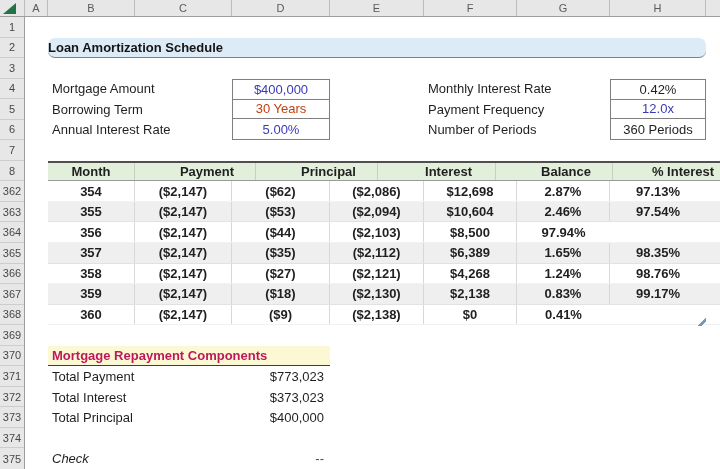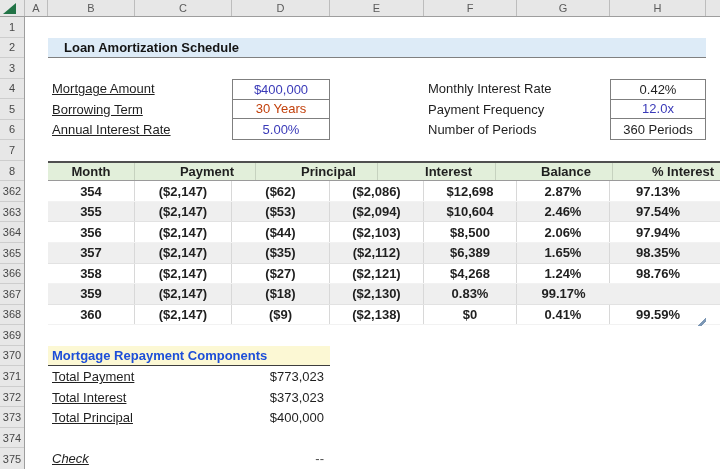--- a/index.html
+++ b/index.html
@@ -54,25 +54,25 @@
     display: grid;
     grid-template-columns: 23px 87px 97px 98px 94px 93px 93px 96px 1fr;
     grid-template-rows: repeat(22, 1fr);
     font-size: 13px; color: #1f1f1f;
   }
   .title-band {
     grid-column: 2 / 9; grid-row: 2;
     background: var(--title-band-bg);
     border-bottom: 1.5px solid #808080;
     display: flex; align-items: center;
-    padding-left: 16px;
-    font-weight: bold; font-size: 13px; color: #141414;
+    padding-left: 0;
+    font-weight: bold; font-size: 13px; color: #141414; border-radius: 7px;
   }
   .lbl { display: flex; align-items: center; padding-left: 4px; }
-  .cB { grid-column: 2 / 4; text-decoration: underline; }
+  .cB { grid-column: 2 / 4; }
   .cF { grid-column: 6 / 8; }
   .r4 { grid-row: 4; } .r5 { grid-row: 5; } .r6 { grid-row: 6; }
   .valbox {
     border: 1px solid var(--box-border);
     display: grid; grid-template-rows: repeat(3, 1fr);
   }
   .valbox.left  { grid-column: 4; grid-row: 4 / 7; }
   .valbox.right { grid-column: 8; grid-row: 4 / 7; }
   .vcell {
     display: flex; align-items: center; justify-content: center;
@@ -108,21 +108,21 @@
     width: 8px; height: 8px;
     background: linear-gradient(135deg, transparent 48%, #7c97b5 48%, #7c97b5 70%, transparent 70%);
   }
   
   .comp-head {
     grid-column: 2 / 5; grid-row: 17;
     background: var(--section-bg);
     border-bottom: 1.5px solid #3d3d3d;
     display: flex; align-items: center;
     padding-left: 4px;
-    font-weight: bold; color: #1d4ed8;
+    font-weight: bold; color: #be185d;
   }
   .r18 { grid-row: 18; } .r19 { grid-row: 19; } .r20 { grid-row: 20; } .r22 { grid-row: 22; }
   .tot-val {
     grid-column: 4;
     display: flex; align-items: center; justify-content: flex-end;
     padding-right: 6px;
   }
   .check-lbl { font-style: italic; }
   .check-val { color: #4d4d4d; }
 </style>
@@ -224,21 +224,20 @@
           <div class="tc">$10,604</div>
           <div class="tc">2.46%</div>
           <div class="tc">97.54%</div>
         </div>
         <div class="trow data">
           <div class="tc">356</div>
           <div class="tc">($2,147)</div>
           <div class="tc">($44)</div>
           <div class="tc">($2,103)</div>
           <div class="tc">$8,500</div>
-          <div class="tc">2.06%</div>
           <div class="tc">97.94%</div>
         </div>
         <div class="trow data band">
           <div class="tc">357</div>
           <div class="tc">($2,147)</div>
           <div class="tc">($35)</div>
           <div class="tc">($2,112)</div>
           <div class="tc">$6,389</div>
           <div class="tc">1.65%</div>
           <div class="tc">98.35%</div>
@@ -250,31 +249,31 @@
           <div class="tc">($2,121)</div>
           <div class="tc">$4,268</div>
           <div class="tc">1.24%</div>
           <div class="tc">98.76%</div>
         </div>
         <div class="trow data band">
           <div class="tc">359</div>
           <div class="tc">($2,147)</div>
           <div class="tc">($18)</div>
           <div class="tc">($2,130)</div>
+          <div class="tc">$2,138</div>
           <div class="tc">0.83%</div>
           <div class="tc">99.17%</div>
         </div>
         <div class="trow data">
           <div class="tc">360</div>
           <div class="tc">($2,147)</div>
           <div class="tc">($9)</div>
           <div class="tc">($2,138)</div>
           <div class="tc">$0</div>
           <div class="tc">0.41%</div>
-          <div class="tc">99.59%</div>
         </div>
 
       <div class="handle"></div>
     </div>
 
     <div class="comp-head">Mortgage Repayment Components</div>
 
     <div class="lbl cB r18">Total Payment</div>
     <div class="tot-val r18">$773,023</div>
 

